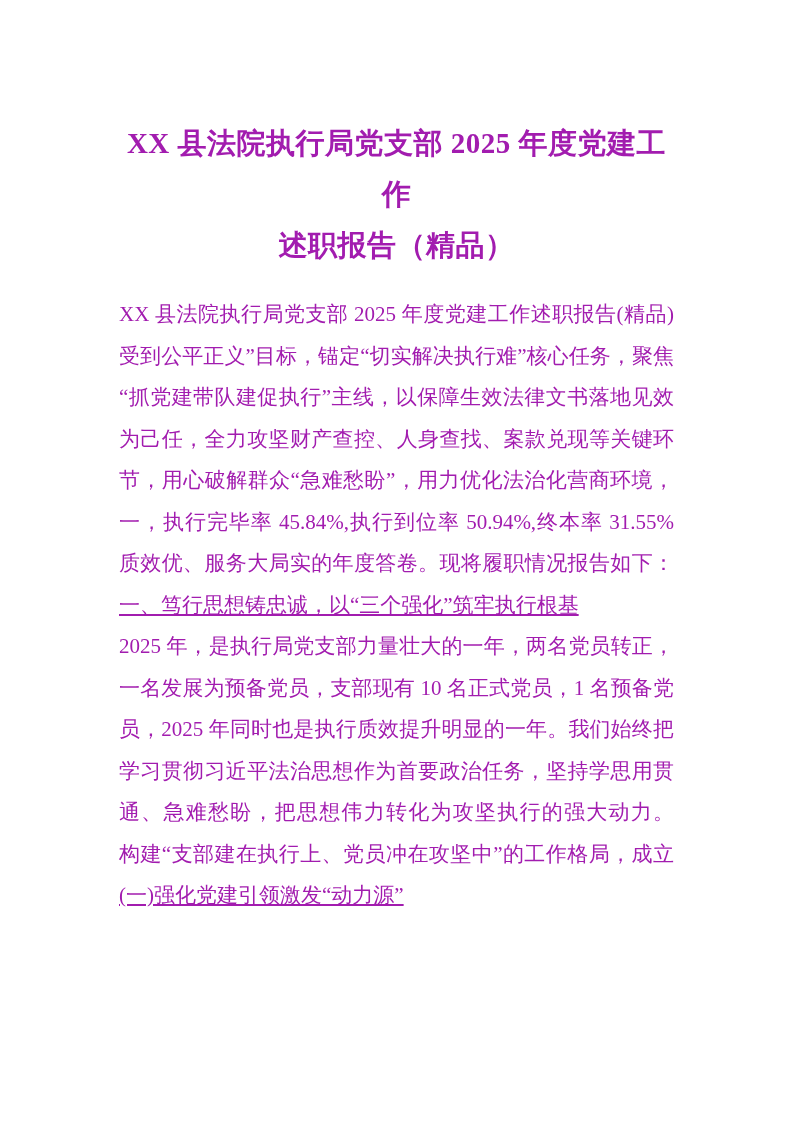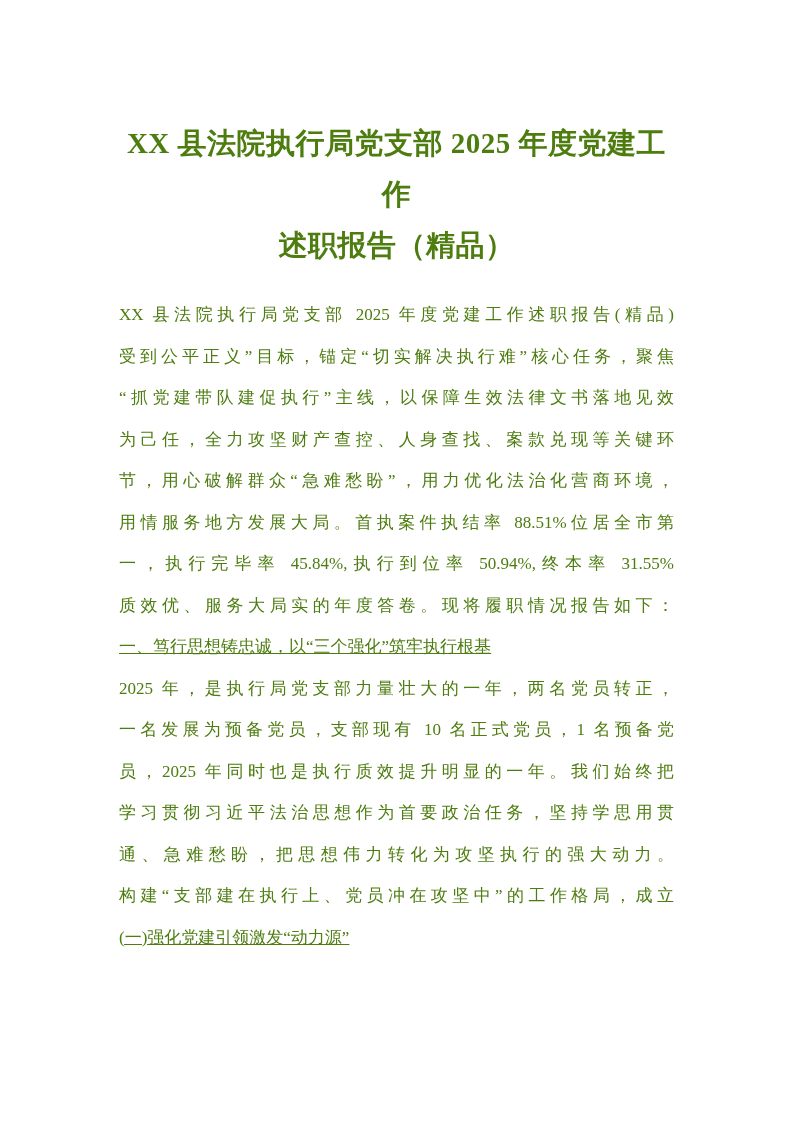--- a/index.html
+++ b/index.html
@@ -6,38 +6,38 @@
     margin: 0;
     padding: 0;
     background: #ffffff;
   }
   .page {
     position: relative;
     width: 793px;
     height: 1122px;
     box-sizing: border-box;
     background: #ffffff;
-    color: #4d7c0f;
+    color: #a21caf;
     padding: 118px 119px 0 119px;
     overflow: hidden;
     font-family: "Liberation Serif", "DejaVu Serif", serif;
   }
   .doc-title {
     margin: 0 0 23px 0;
     font-size: 29px;
     line-height: 51px;
     font-weight: bold;
     text-align: center;
     letter-spacing: 0.5px;
   }
   .doc-title .title-line {
     display: block;
   }
   .doc-body {
-    font-size: 17px;
+    font-size: 21px;
     line-height: 41.5px;
   }
   .line {
     text-align: justify;
     text-align-last: justify;
     white-space: nowrap;
   }
   .line.short {
     text-align: left;
     text-align-last: left;
@@ -53,21 +53,20 @@
     <span class="title-line">XX 县法院执行局党支部 2025 年度党建工作</span>
     <span class="title-line">述职报告（精品）</span>
   </h1>
 
   <div class="doc-body">
     <div class="line">XX 县法院执行局党支部 2025 年度党建工作述职报告(精品)</div>
     <div class="line">受到公平正义”目标，锚定“切实解决执行难”核心任务，聚焦</div>
     <div class="line">“抓党建带队建促执行”主线，以保障生效法律文书落地见效</div>
     <div class="line">为己任，全力攻坚财产查控、人身查找、案款兑现等关键环</div>
     <div class="line">节，用心破解群众“急难愁盼”，用力优化法治化营商环境，</div>
-    <div class="line">用情服务地方发展大局。首执案件执结率 88.51%位居全市第</div>
     <div class="line">一，执行完毕率 45.84%,执行到位率 50.94%,终本率 31.55%</div>
     <div class="line">质效优、服务大局实的年度答卷。现将履职情况报告如下：</div>
     <div class="line short">一、笃行思想铸忠诚，以“三个强化”筑牢执行根基</div>
     <div class="line">2025 年，是执行局党支部力量壮大的一年，两名党员转正，</div>
     <div class="line">一名发展为预备党员，支部现有 10 名正式党员，1 名预备党</div>
     <div class="line">员，2025 年同时也是执行质效提升明显的一年。我们始终把</div>
     <div class="line">学习贯彻习近平法治思想作为首要政治任务，坚持学思用贯</div>
     <div class="line">通、急难愁盼，把思想伟力转化为攻坚执行的强大动力。</div>
     <div class="line">构建“支部建在执行上、党员冲在攻坚中”的工作格局，成立</div>
     <div class="line short">(一)强化党建引领激发“动力源”</div>

